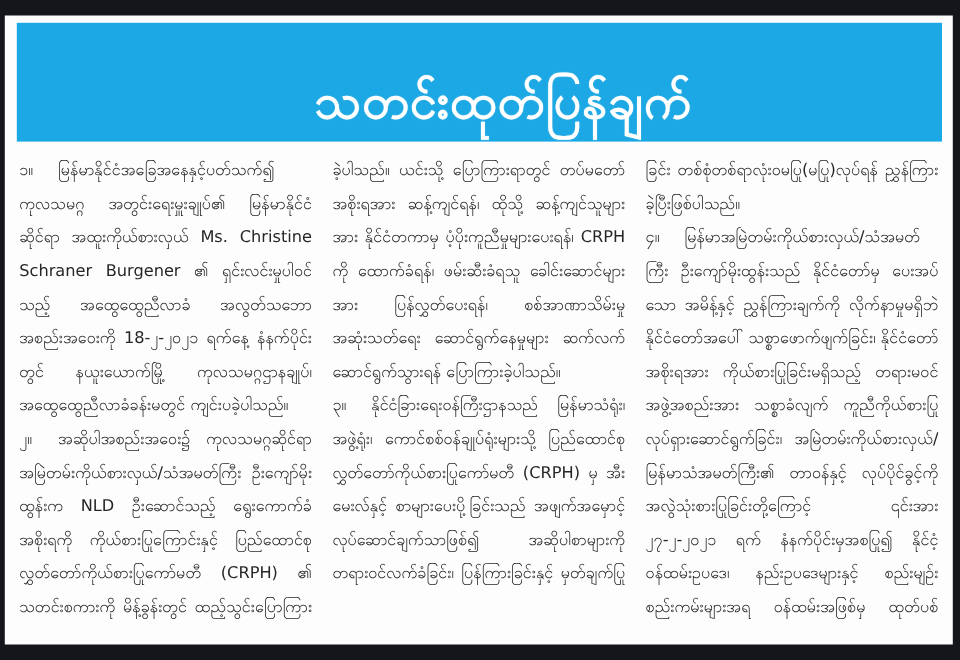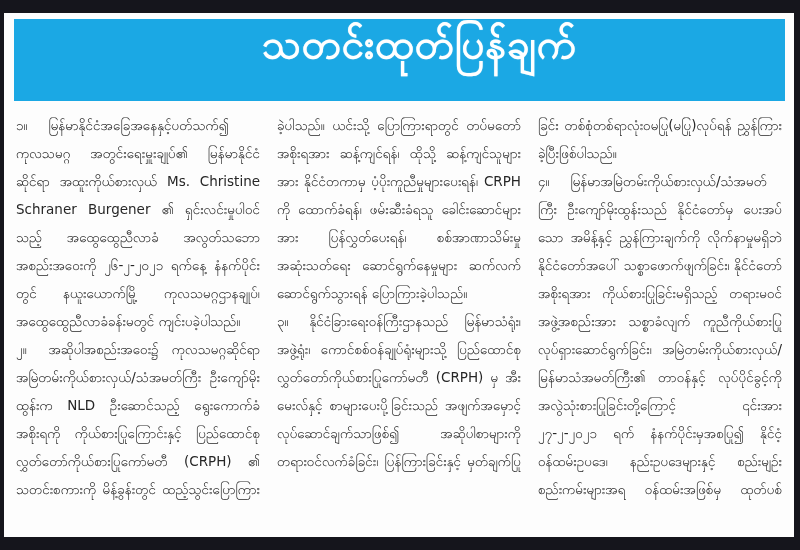--- a/index.html
+++ b/index.html
@@ -13,24 +13,24 @@
     width: 800px; height: 550px;
     background: #fdfdfd;
     border-top: 13px solid #15151c;
     border-bottom: 13px solid #15151c;
     border-left: 4px solid #15151c;
     border-right: 6px solid #15151c;
     overflow: hidden;
   }
   .banner {
     margin: 6px 9px 0 10px;
-    height: 82px;
+    height: 99px;
     background: #1ba8e4;
     display: flex;
-    align-items: flex-start;
+    align-items: flex-end;
     justify-content: center;
     padding-left: 40px;
   }
   .banner-title {
     color: #ffffff;
     font-size: 40px;
     font-weight: 700;
     letter-spacing: 1px;
     text-shadow: 0 0 1px rgba(255,255,255,.6);
   }
@@ -56,21 +56,21 @@
 <body>
 
 <div class="page-frame">
 
   <div class="banner">
     <div class="banner-title">သတင်းထုတ်ပြန်ချက်</div>
   </div>
 
   <div class="doc-body">
 
-    <p class="para"><span class="para-num">၁။</span><span>မြန်မာနိုင်ငံအခြေအနေနှင့်ပတ်သက်၍ ကုလသမဂ္ဂ အတွင်းရေးမှူးချုပ်၏ မြန်မာနိုင်ငံဆိုင်ရာ အထူးကိုယ်စားလှယ် Ms. Christine Schraner Burgener ၏ ရှင်းလင်းမှုပါဝင်သည့် အထွေထွေညီလာခံ အလွတ်သဘောအစည်းအဝေးကို ၂၆-၂-၂၀၂၁ ရက်နေ့ နံနက်ပိုင်းတွင် နယူးယောက်မြို့ ကုလသမဂ္ဂဌာနချုပ်၊ အထွေထွေညီလာခံခန်းမတွင် ကျင်းပခဲ့ပါသည်။</span></p>
+    <p class="para"><span class="para-num">၁။</span><span>မြန်မာနိုင်ငံအခြေအနေနှင့်ပတ်သက်၍ ကုလသမဂ္ဂ အတွင်းရေးမှူးချုပ်၏ မြန်မာနိုင်ငံဆိုင်ရာ အထူးကိုယ်စားလှယ် Ms. Christine Schraner Burgener ၏ ရှင်းလင်းမှုပါဝင်သည့် အထွေထွေညီလာခံ အလွတ်သဘောအစည်းအဝေးကို 18-၂-၂၀၂၁ ရက်နေ့ နံနက်ပိုင်းတွင် နယူးယောက်မြို့ ကုလသမဂ္ဂဌာနချုပ်၊ အထွေထွေညီလာခံခန်းမတွင် ကျင်းပခဲ့ပါသည်။</span></p>
 
     <p class="para"><span class="para-num">၂။</span><span>အဆိုပါအစည်းအဝေး၌ ကုလသမဂ္ဂဆိုင်ရာ အမြဲတမ်းကိုယ်စားလှယ်/သံအမတ်ကြီး ဦးကျော်မိုးထွန်းက NLD ဦးဆောင်သည့် ရွေးကောက်ခံအစိုးရကို ကိုယ်စားပြုကြောင်းနှင့် ပြည်ထောင်စုလွှတ်တော်ကိုယ်စားပြုကော်မတီ (CRPH) ၏ သတင်းစကားကို မိန့်ခွန်းတွင် ထည့်သွင်းပြောကြားခဲ့ပါသည်။ ယင်းသို့ ပြောကြားရာတွင် တပ်မတော်အစိုးရအား ဆန့်ကျင်ရန်၊ ထိုသို့ ဆန့်ကျင်သူများအား နိုင်ငံတကာမှ ပံ့ပိုးကူညီမှုများပေးရန်၊ CRPH ကို ထောက်ခံရန်၊ ဖမ်းဆီးခံရသူ ခေါင်းဆောင်များအား ပြန်လွှတ်ပေးရန်၊ စစ်အာဏာသိမ်းမှုအဆုံးသတ်ရေး ဆောင်ရွက်နေမှုများ ဆက်လက်ဆောင်ရွက်သွားရန် ပြောကြားခဲ့ပါသည်။</span></p>
 
     <p class="para"><span class="para-num">၃။</span><span>နိုင်ငံခြားရေးဝန်ကြီးဌာနသည် မြန်မာသံရုံး၊ အဖွဲ့ရုံး၊ ကောင်စစ်ဝန်ချုပ်ရုံးများသို့ ပြည်ထောင်စုလွှတ်တော်ကိုယ်စားပြုကော်မတီ (CRPH) မှ အီးမေးလ်နှင့် စာများပေးပို့ခြင်းသည် အဖျက်အမှောင့်လုပ်ဆောင်ချက်သာဖြစ်၍ အဆိုပါစာများကို တရားဝင်လက်ခံခြင်း၊ ပြန်ကြားခြင်းနှင့် မှတ်ချက်ပြုခြင်း တစ်စုံတစ်ရာလုံးဝမပြု(မပြု)လုပ်ရန် ညွှန်ကြားခဲ့ပြီးဖြစ်ပါသည်။</span></p>
 
     <p class="para"><span class="para-num">၄။</span><span>မြန်မာအမြဲတမ်းကိုယ်စားလှယ်/သံအမတ်ကြီး ဦးကျော်မိုးထွန်းသည် နိုင်ငံတော်မှ ပေးအပ်သော အမိန့်နှင့် ညွှန်ကြားချက်ကို လိုက်နာမှုမရှိဘဲ နိုင်ငံတော်အပေါ် သစ္စာဖောက်ဖျက်ခြင်း၊ နိုင်ငံတော်အစိုးရအား ကိုယ်စားပြုခြင်းမရှိသည့် တရားမဝင်အဖွဲ့အစည်းအား သစ္စာခံလျက် ကူညီကိုယ်စားပြု လုပ်ရှားဆောင်ရွက်ခြင်း၊ အမြဲတမ်းကိုယ်စားလှယ်/မြန်မာသံအမတ်ကြီး၏ တာဝန်နှင့် လုပ်ပိုင်ခွင့်ကို အလွဲသုံးစားပြုခြင်းတို့ကြောင့် ၎င်းအား ၂၇-၂-၂၀၂၁ ရက် နံနက်ပိုင်းမှအစပြု၍ နိုင်ငံ့ဝန်ထမ်းဥပဒေ၊ နည်းဥပဒေများနှင့် စည်းမျဉ်းစည်းကမ်းများအရ ဝန်ထမ်းအဖြစ်မှ ထုတ်ပစ် (Dismissal) ခဲ့ပြီးဖြစ်ကြောင်း ဖော်ပြအပ်ပါသည်။</span></p>
 
   </div>
 </div>
 

